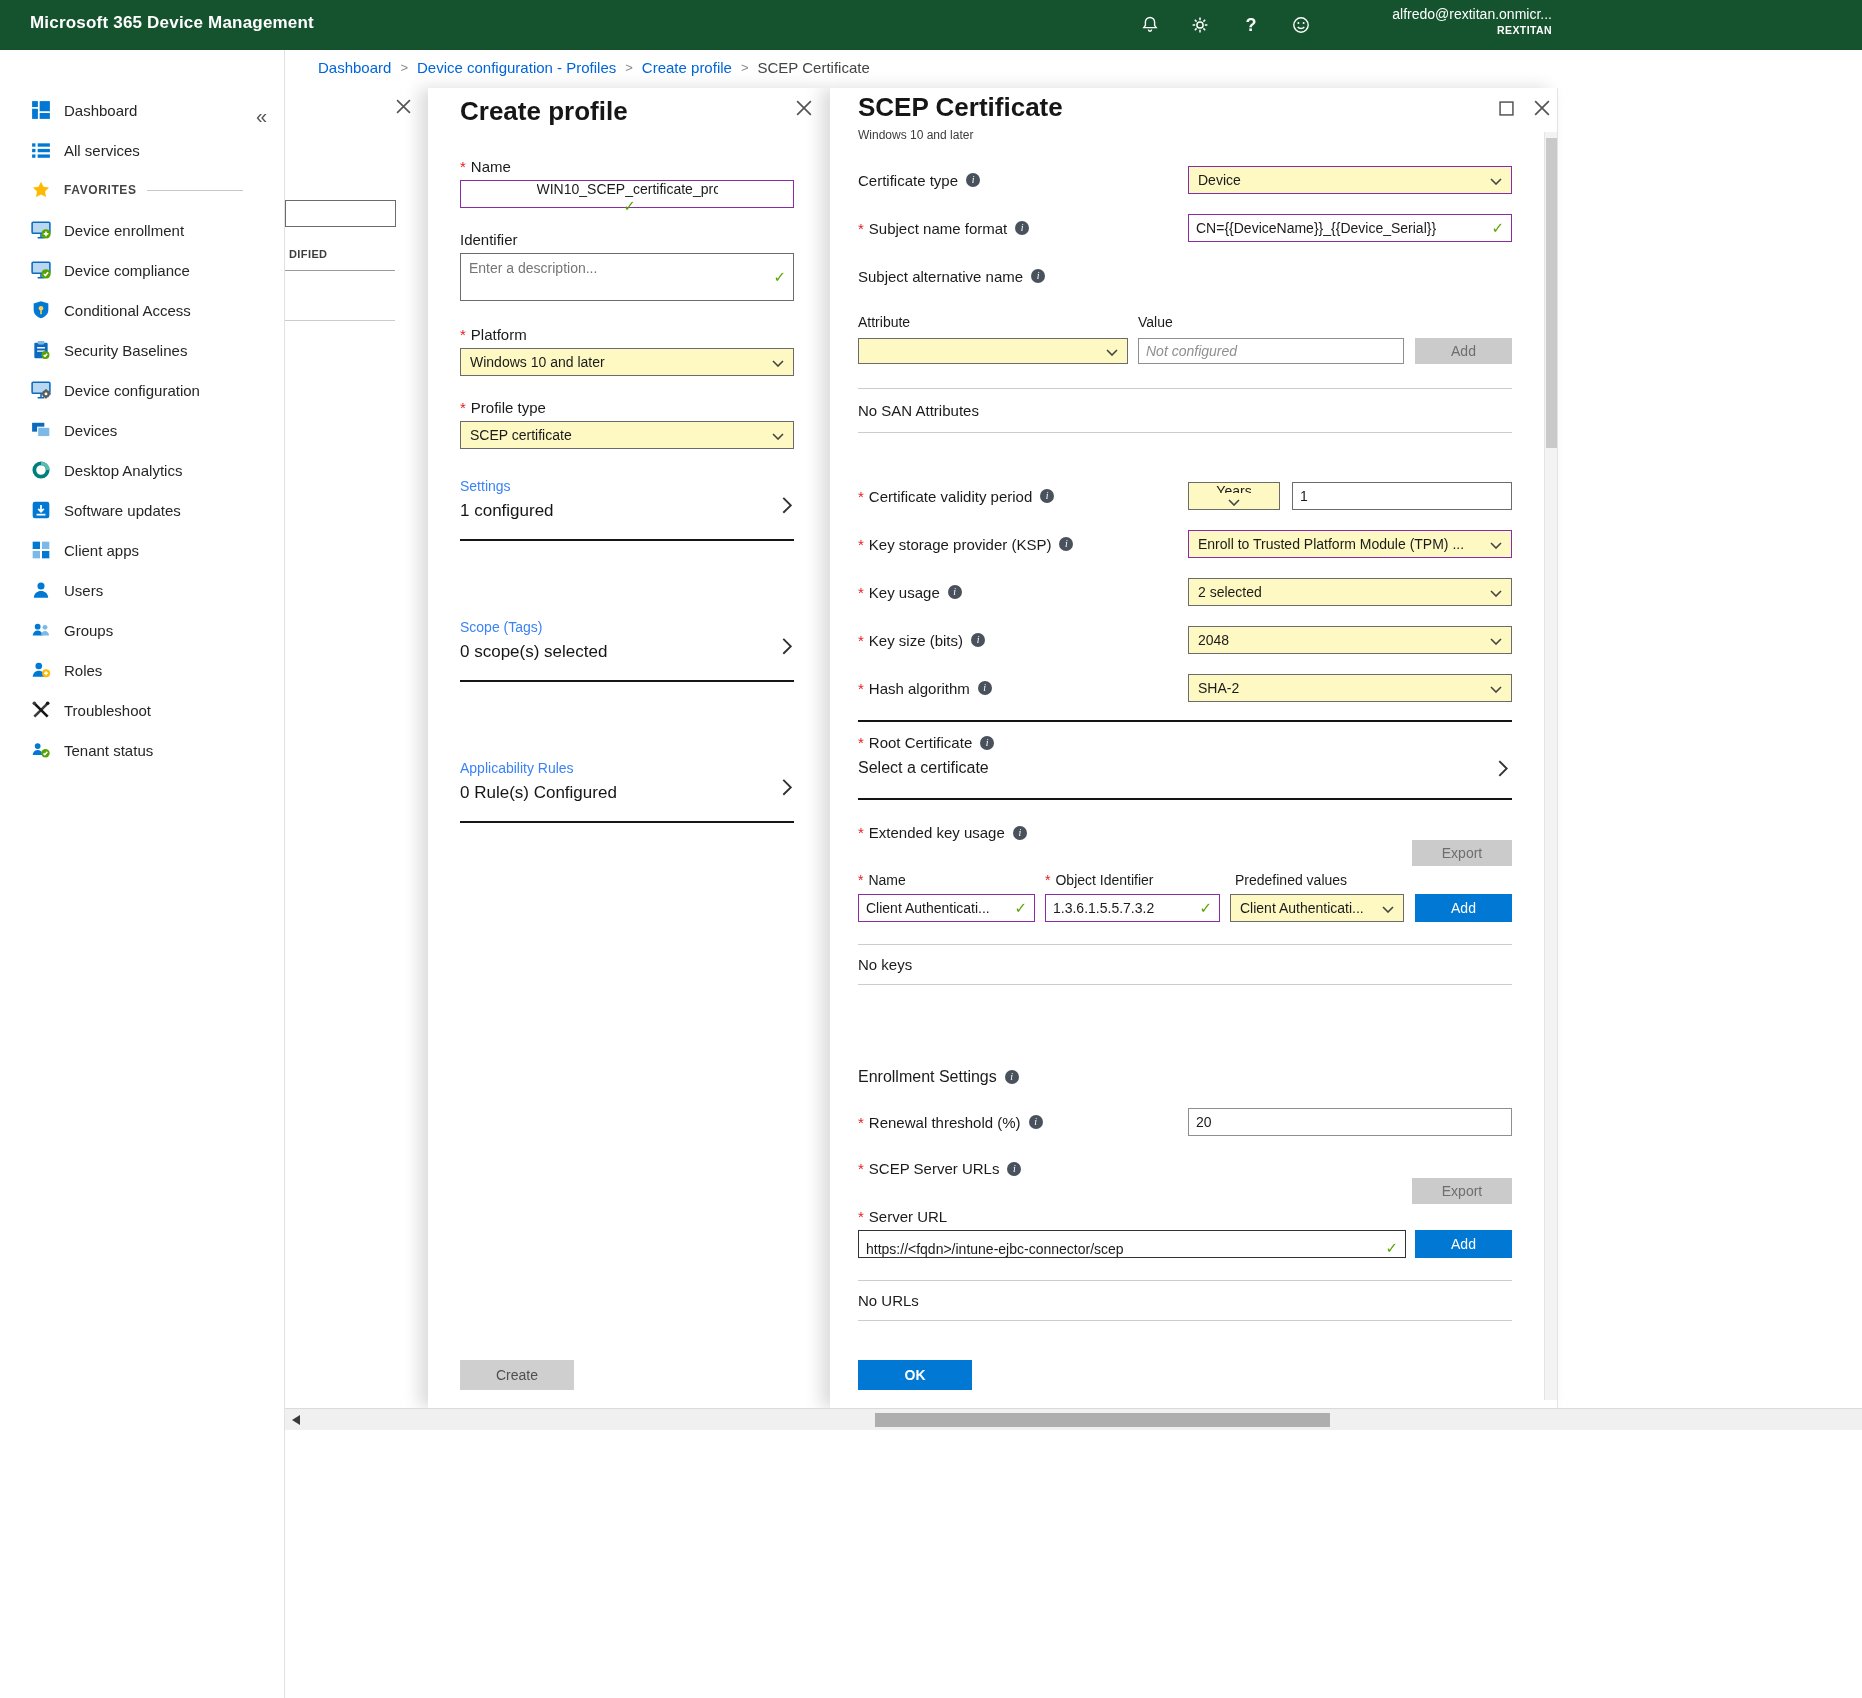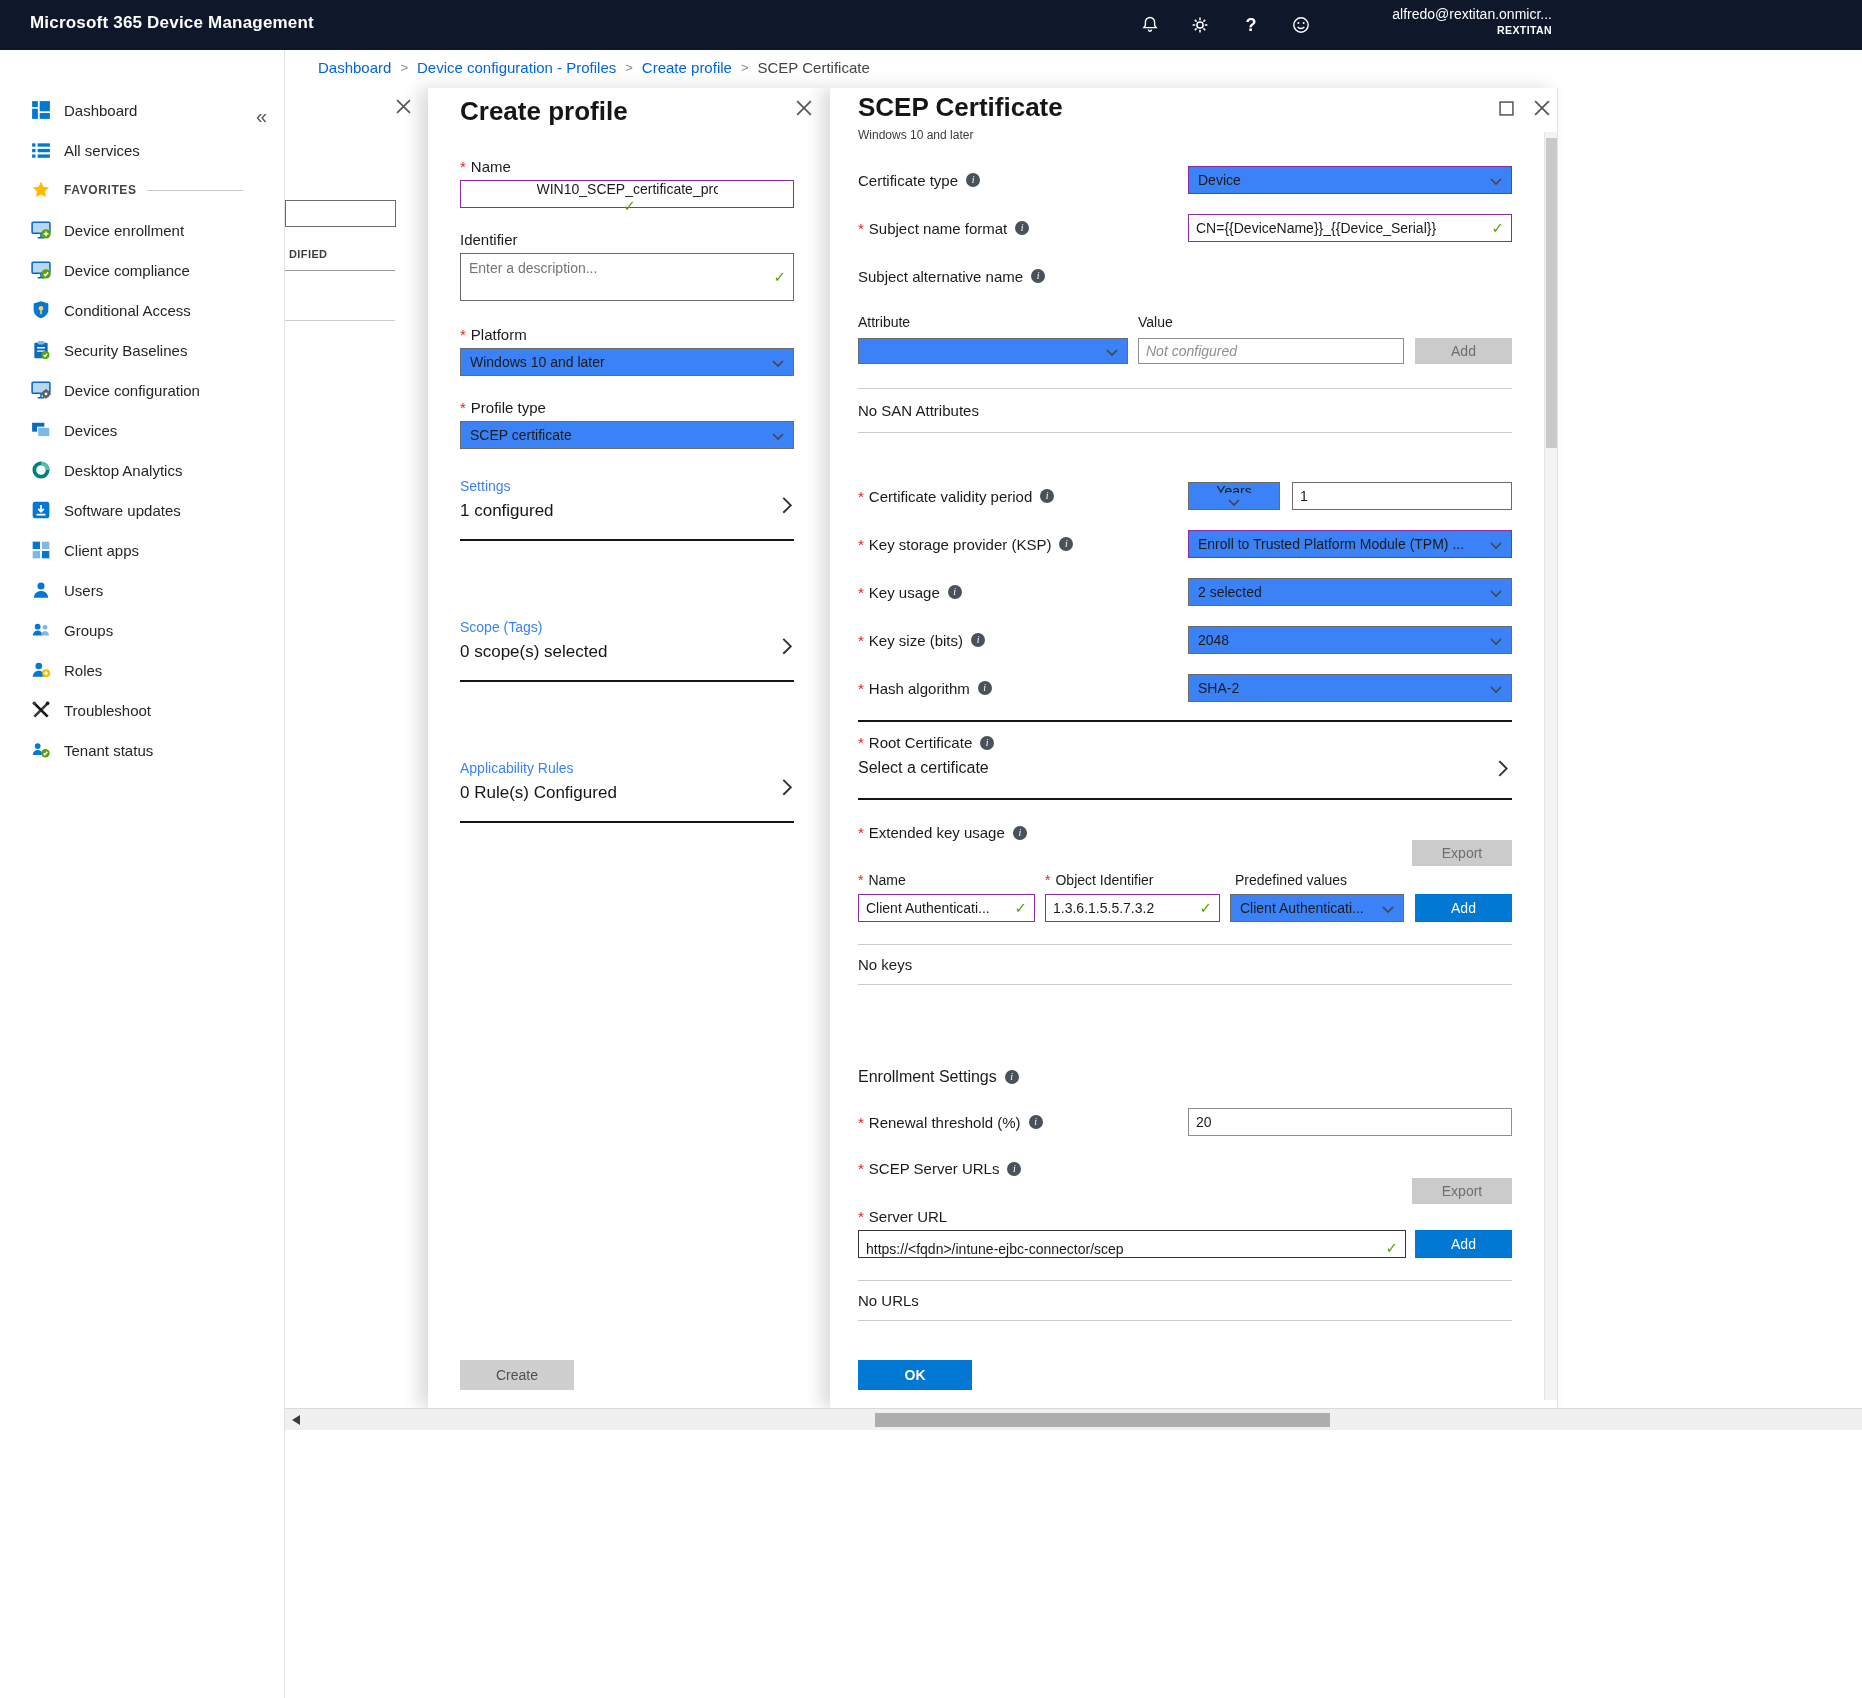--- a/index.html
+++ b/index.html
@@ -1,21 +1,21 @@
 <!DOCTYPE html>
 <html><head>
 <meta charset="utf-8">
 <style>
   html,body{margin:0;padding:0;background:#fff;}
   body{font-family:"Liberation Sans","DejaVu Sans",sans-serif;color:#1a1a1a;}
   .stage{position:relative;width:1862px;height:1698px;background:#fff;overflow:hidden;}
   .abs{position:absolute;box-sizing:border-box;}
 
   
-  .topbar{left:0;top:0;width:1862px;height:50px;background:#0f172a;color:#fff;}
+  .topbar{left:0;top:0;width:1862px;height:50px;background:#14532d;color:#fff;}
   .topbar-title{left:30px;top:13px;font-size:17px;font-weight:700;letter-spacing:.2px;}
   .tb-ic{top:13px;width:24px;height:24px;display:flex;align-items:center;justify-content:center;cursor:pointer;}
   .userbox{left:1300px;top:6px;width:252px;text-align:right;line-height:1.25;cursor:pointer;}
   .user-mail{font-size:14px;}
   .user-tenant{font-size:10.5px;font-weight:700;letter-spacing:.4px;}
 
   
   .crumbbar{left:0;top:50px;width:1862px;height:38px;background:#fff;}
   .crumbs{left:318px;top:9px;font-size:15px;display:flex;align-items:center;}
   .crumb-link{color:#0065d9;cursor:pointer;}
@@ -41,21 +41,21 @@
   .blade-sub{font-size:12px;color:#3c3c3c;}
   .winic{width:16px;height:16px;cursor:pointer;display:flex;align-items:center;justify-content:center;}
 
   .lbl{font-size:15px;color:#1b1b1b;display:flex;align-items:center;height:28px;white-space:nowrap;}
   .flbl{font-size:15px;color:#1b1b1b;display:flex;align-items:center;white-space:nowrap;}
   .req{color:#e02020;margin-right:5px;}
   .req::before{content:"*";}
   .info{display:inline-block;width:14px;height:14px;border-radius:50%;background:#49525c;color:#fff;font-size:10px;line-height:14px;text-align:center;margin-left:8px;font-family:"Liberation Serif","DejaVu Serif",serif;font-style:italic;cursor:pointer;flex:0 0 14px;}
   .info::before{content:"i";}
 
-  .sel{border:1px solid #6b6b6b;background:#3b82f6;display:flex;align-items:center;justify-content:space-between;padding:0 9px;font-size:14px;height:28px;cursor:pointer;color:#1b1b1b;}
+  .sel{border:1px solid #6b6b6b;background:#fef9c3;display:flex;align-items:center;justify-content:space-between;padding:0 9px;font-size:14px;height:28px;cursor:pointer;color:#1b1b1b;}
   .sel .sel-txt{overflow:hidden;text-overflow:ellipsis;white-space:nowrap;}
   .sel.purple{border-color:#8a2da5;}
   .inwrap{border:1px solid #6b6b6b;background:#fff;display:flex;align-items:center;padding:0 7px;height:28px;}
   .inwrap.purple{border-color:#8a2da5;}
   .inwrap.dark{border-color:#323232;}
   .inwrap input{border:0;outline:0;flex:1 1 auto;min-width:0;font:inherit;font-size:14px;color:#1b1b1b;background:transparent;padding:0;}
   .inwrap input::placeholder{color:#757575;}
   .inwrap input.italic-ph::placeholder{color:#8f8f8f;font-style:italic;}
   .check{color:#57a300;font-size:15px;font-weight:700;margin-left:5px;flex:0 0 auto;}
   .check::before{content:"\2713";}

